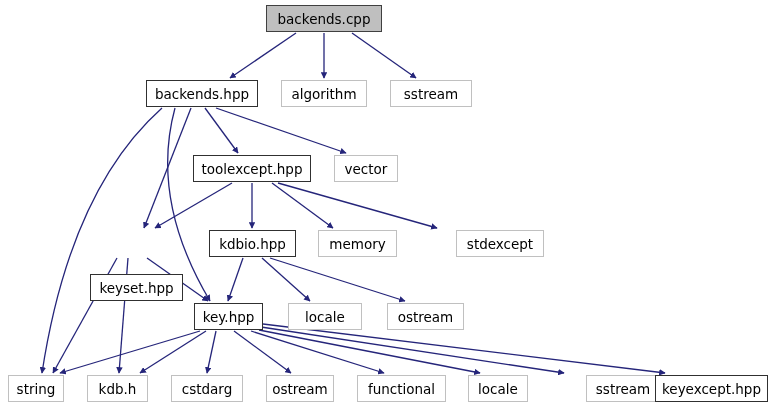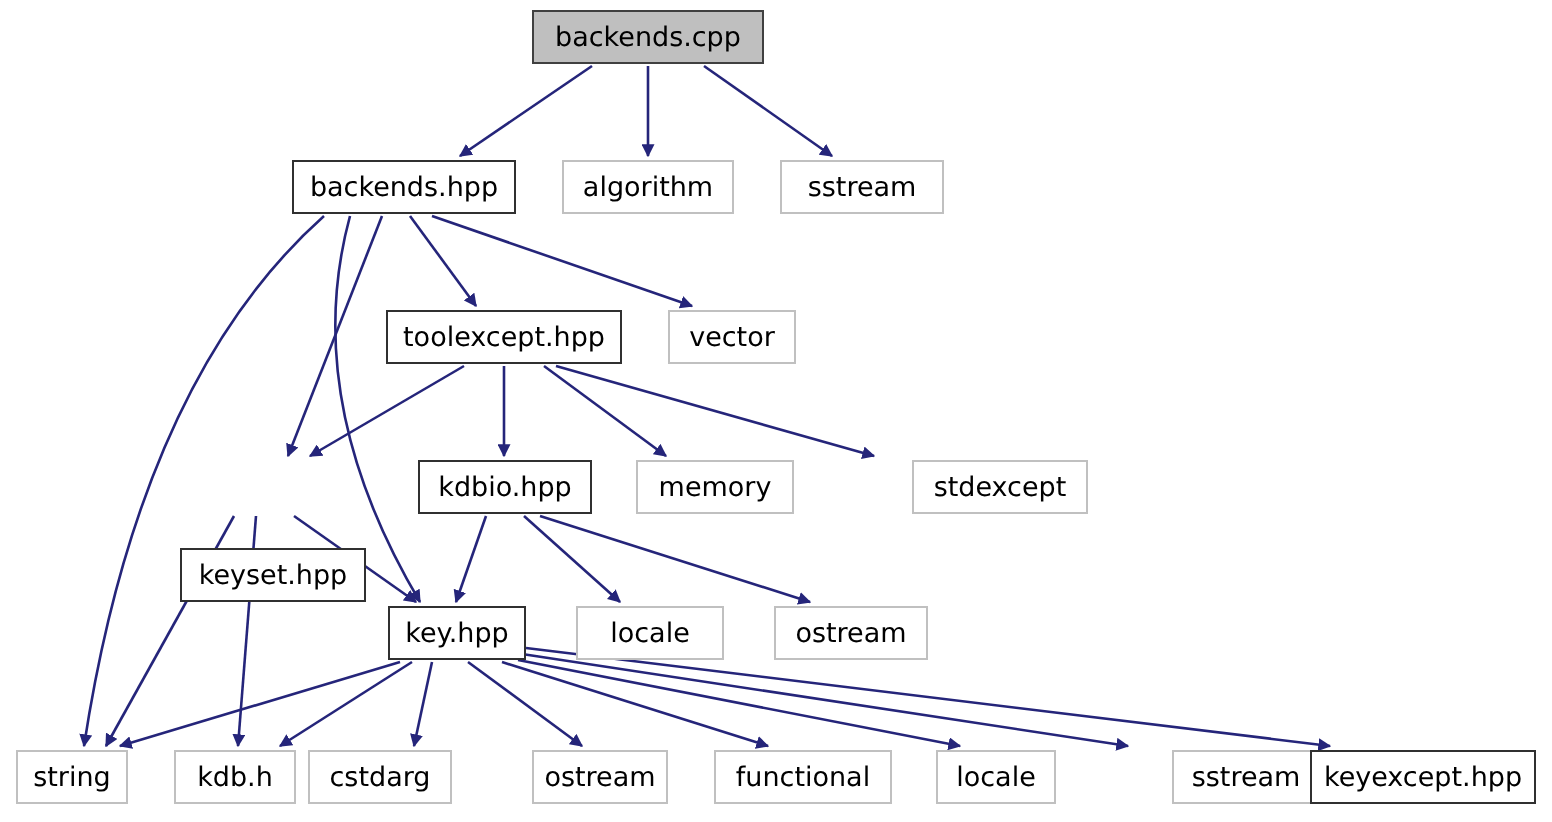--- a/index.html
+++ b/index.html
@@ -91,21 +91,21 @@
       </div>
       <div class="node" style="left: 387px; top: 303px; width: 77px; height: 27px;">
         <span>ostream</span>
       </div>
       <div class="node" style="left: 8px; top: 375px; width: 56px; height: 27px;">
         <span>string</span>
       </div>
       <div class="node" style="left: 87px; top: 375px; width: 61px; height: 27px;">
         <span>kdb.h</span>
       </div>
-      <div class="node" style="left: 154px; top: 375px; width: 72px; height: 27px;">
+      <div class="node" style="left: 171px; top: 375px; width: 72px; height: 27px;">
         <span>cstdarg</span>
       </div>
       <div class="node" style="left: 266px; top: 375px; width: 68px; height: 27px;">
         <span>ostream</span>
       </div>
       <div class="node" style="left: 357px; top: 375px; width: 89px; height: 27px;">
         <span>functional</span>
       </div>
       <div class="node" style="left: 468px; top: 375px; width: 60px; height: 27px;">
         <span>locale</span>

